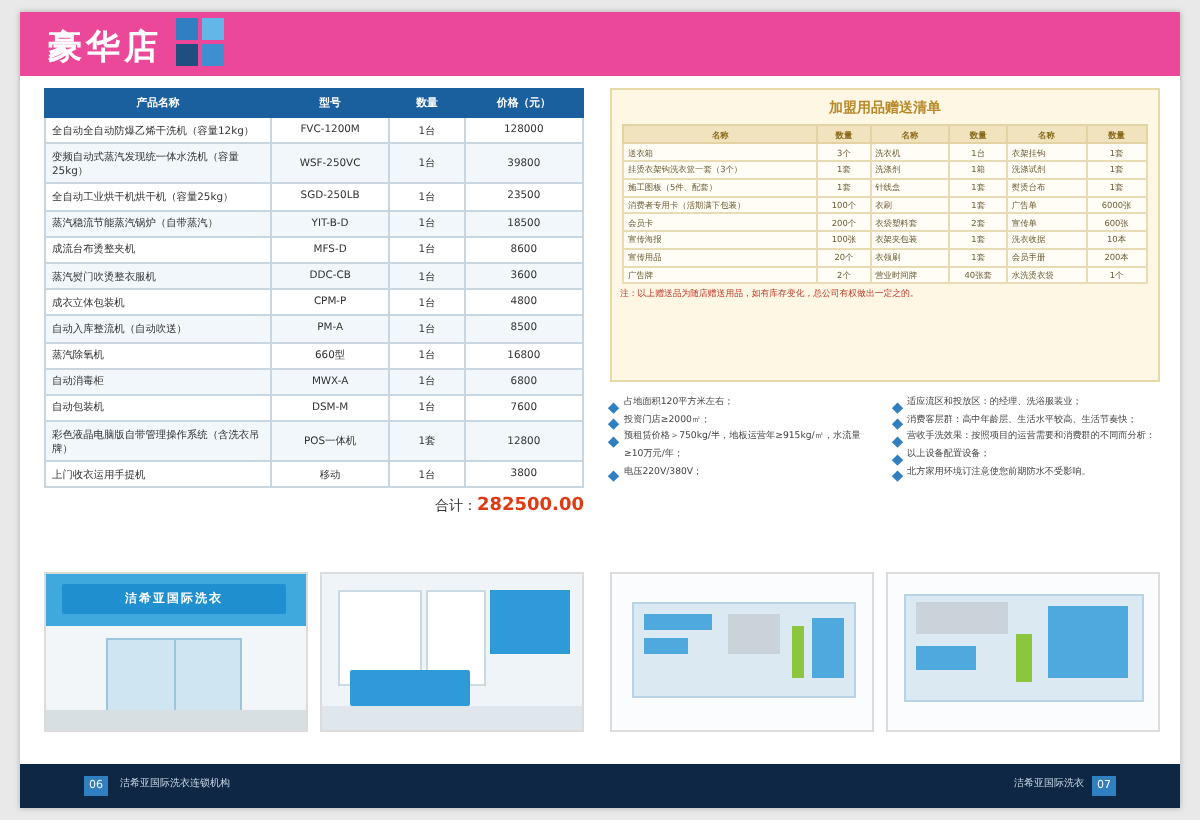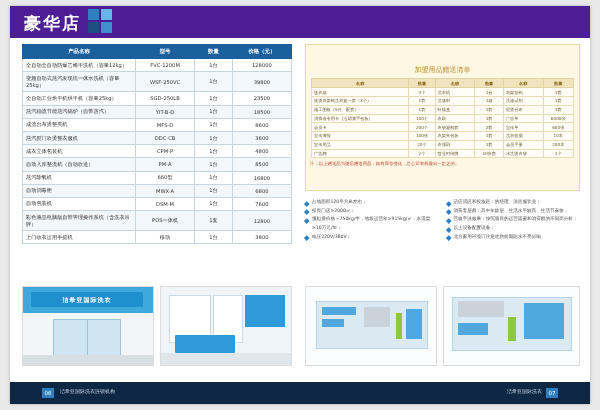--- a/index.html
+++ b/index.html
@@ -10,21 +10,21 @@
     overflow:hidden;
   }
   .page{
     position:absolute;left:10px;top:6px;width:580px;height:398px;
     background:#ffffff;
     box-shadow:0 0 3px rgba(0,0,0,.25);
   }
   
   .header{
     position:absolute;left:0;top:0;width:580px;height:32px;
-    background:#4c1d95;
+    background:#ec4899;
   }
   .header-title{
     position:absolute;left:14px;top:6px;
     color:#ffffff;font-size:17px;font-weight:bold;letter-spacing:2px;
   }
   .header-blocks{position:absolute;left:78px;top:3px;width:40px;height:26px;}
   .hb{position:absolute;width:11px;height:11px;}
   .hb1{left:0;top:0;background:#2f7fc1;}
   .hb2{left:13px;top:0;background:#63b6e8;}
   .hb3{left:0;top:13px;background:#1f4f7f;}
@@ -55,22 +55,22 @@
     text-align:right;font-size:7px;color:#333;
   }
   .total .amt{color:#e03a12;font-weight:bold;font-size:9px;}
 
   
   .gift{
     position:absolute;left:295px;top:38px;width:273px;height:145px;
     background:#fdf7e3;border:1px solid #e8d9a8;
   }
   .gift-title{
-    text-align:center;color:#b9892a;font-weight:normal;font-size:7px;
-    padding:20px 0 3px;
+    text-align:center;color:#b9892a;font-weight:bold;font-size:7px;
+    padding:4px 0 3px;
   }
   .gift-tbl{
     width:263px;margin:0 auto;border-collapse:collapse;font-size:4.2px;
   }
   .gift-tbl th{
     background:#f0e3bd;color:#8a6a1d;border:1px solid #e3d3a4;
     padding:1.6px 1px;text-align:center;font-weight:bold;
   }
   .gift-tbl td{
     border:1px solid #e9dcb5;padding:1.4px 2px;color:#6b5a33;
@@ -239,20 +239,23 @@
       </tr>
       <tr>
         <td class="name">上门收衣运用手提机</td>
         <td>移动</td>
         <td>1台</td>
         <td>3800</td>
       </tr>
     </tbody>
   </table>
 
+  <div class="total">
+    <span>合计：</span><span class="amt">282500.00</span>
+  </div>
 
   <div class="gift">
     <div class="gift-title">加盟用品赠送清单</div>
     <table class="gift-tbl">
       <thead>
         <tr>
           <th>名称</th>
           <th>数量</th>
           <th>名称</th>
           <th>数量</th>

